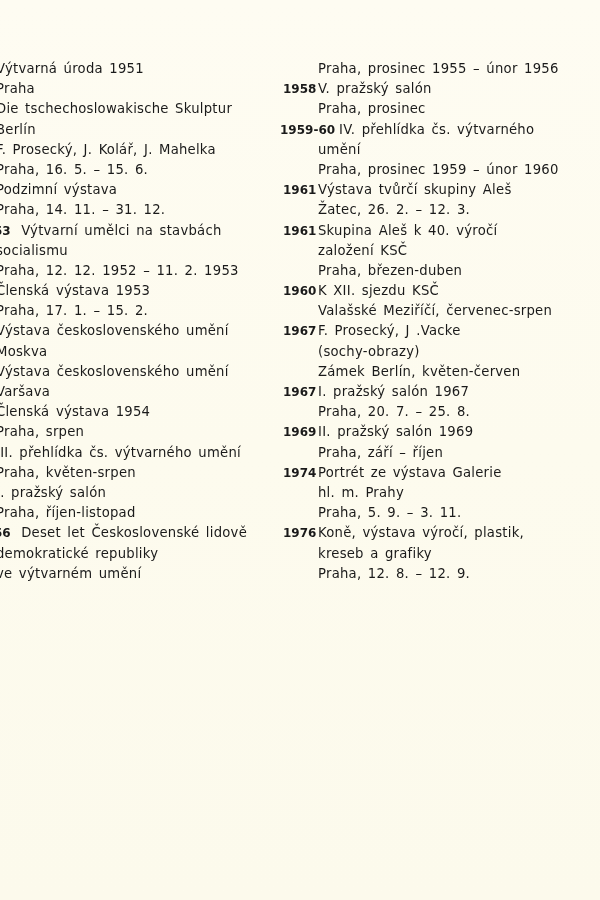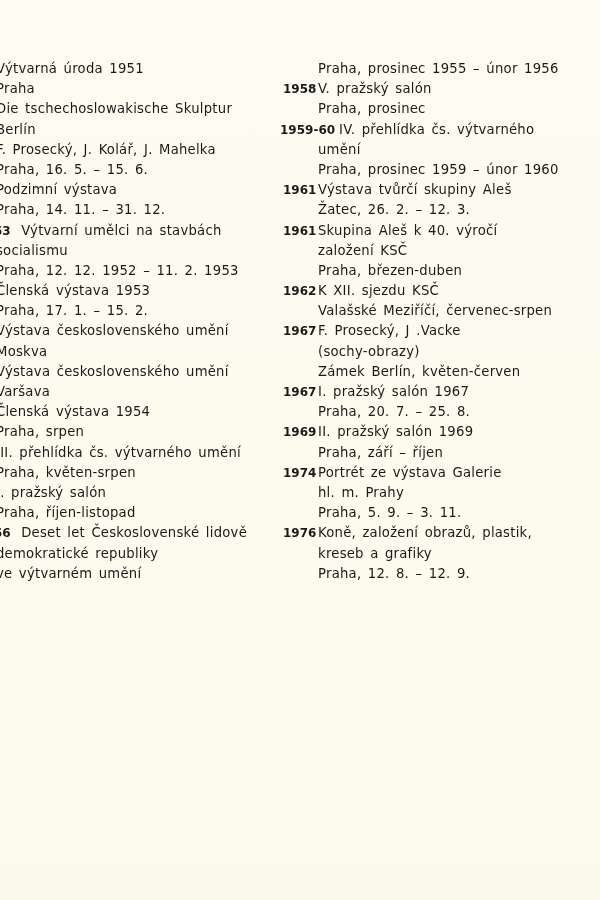--- a/index.html
+++ b/index.html
@@ -177,21 +177,21 @@
     </div>
     <div class="entry">
       <span class="year">1961</span>
       <div class="entry-body">
         <div class="line">Skupina Aleš k 40. výročí</div>
         <div class="line">založení KSČ</div>
         <div class="line">Praha, březen-duben</div>
       </div>
     </div>
     <div class="entry">
-      <span class="year">1962</span>
+      <span class="year">1960</span>
       <div class="entry-body">
         <div class="line">K XII. sjezdu KSČ</div>
         <div class="line">Valašské Meziříčí, červenec-srpen</div>
       </div>
     </div>
     <div class="entry">
       <span class="year">1967</span>
       <div class="entry-body">
         <div class="line">F. Prosecký, J .Vacke</div>
         <div class="line">(sochy-obrazy)</div>
@@ -216,20 +216,20 @@
       <span class="year">1974</span>
       <div class="entry-body">
         <div class="line">Portrét ze výstava Galerie</div>
         <div class="line">hl. m. Prahy</div>
         <div class="line">Praha, 5. 9. – 3. 11.</div>
       </div>
     </div>
     <div class="entry">
       <span class="year">1976</span>
       <div class="entry-body">
-        <div class="line">Koně, založení obrazů, plastik,</div>
+        <div class="line">Koně, výstava výročí, plastik,</div>
         <div class="line">kreseb a grafiky</div>
         <div class="line">Praha, 12. 8. – 12. 9.</div>
       </div>
     </div>
   </div>
 
 </div>
 
 </body></html>

